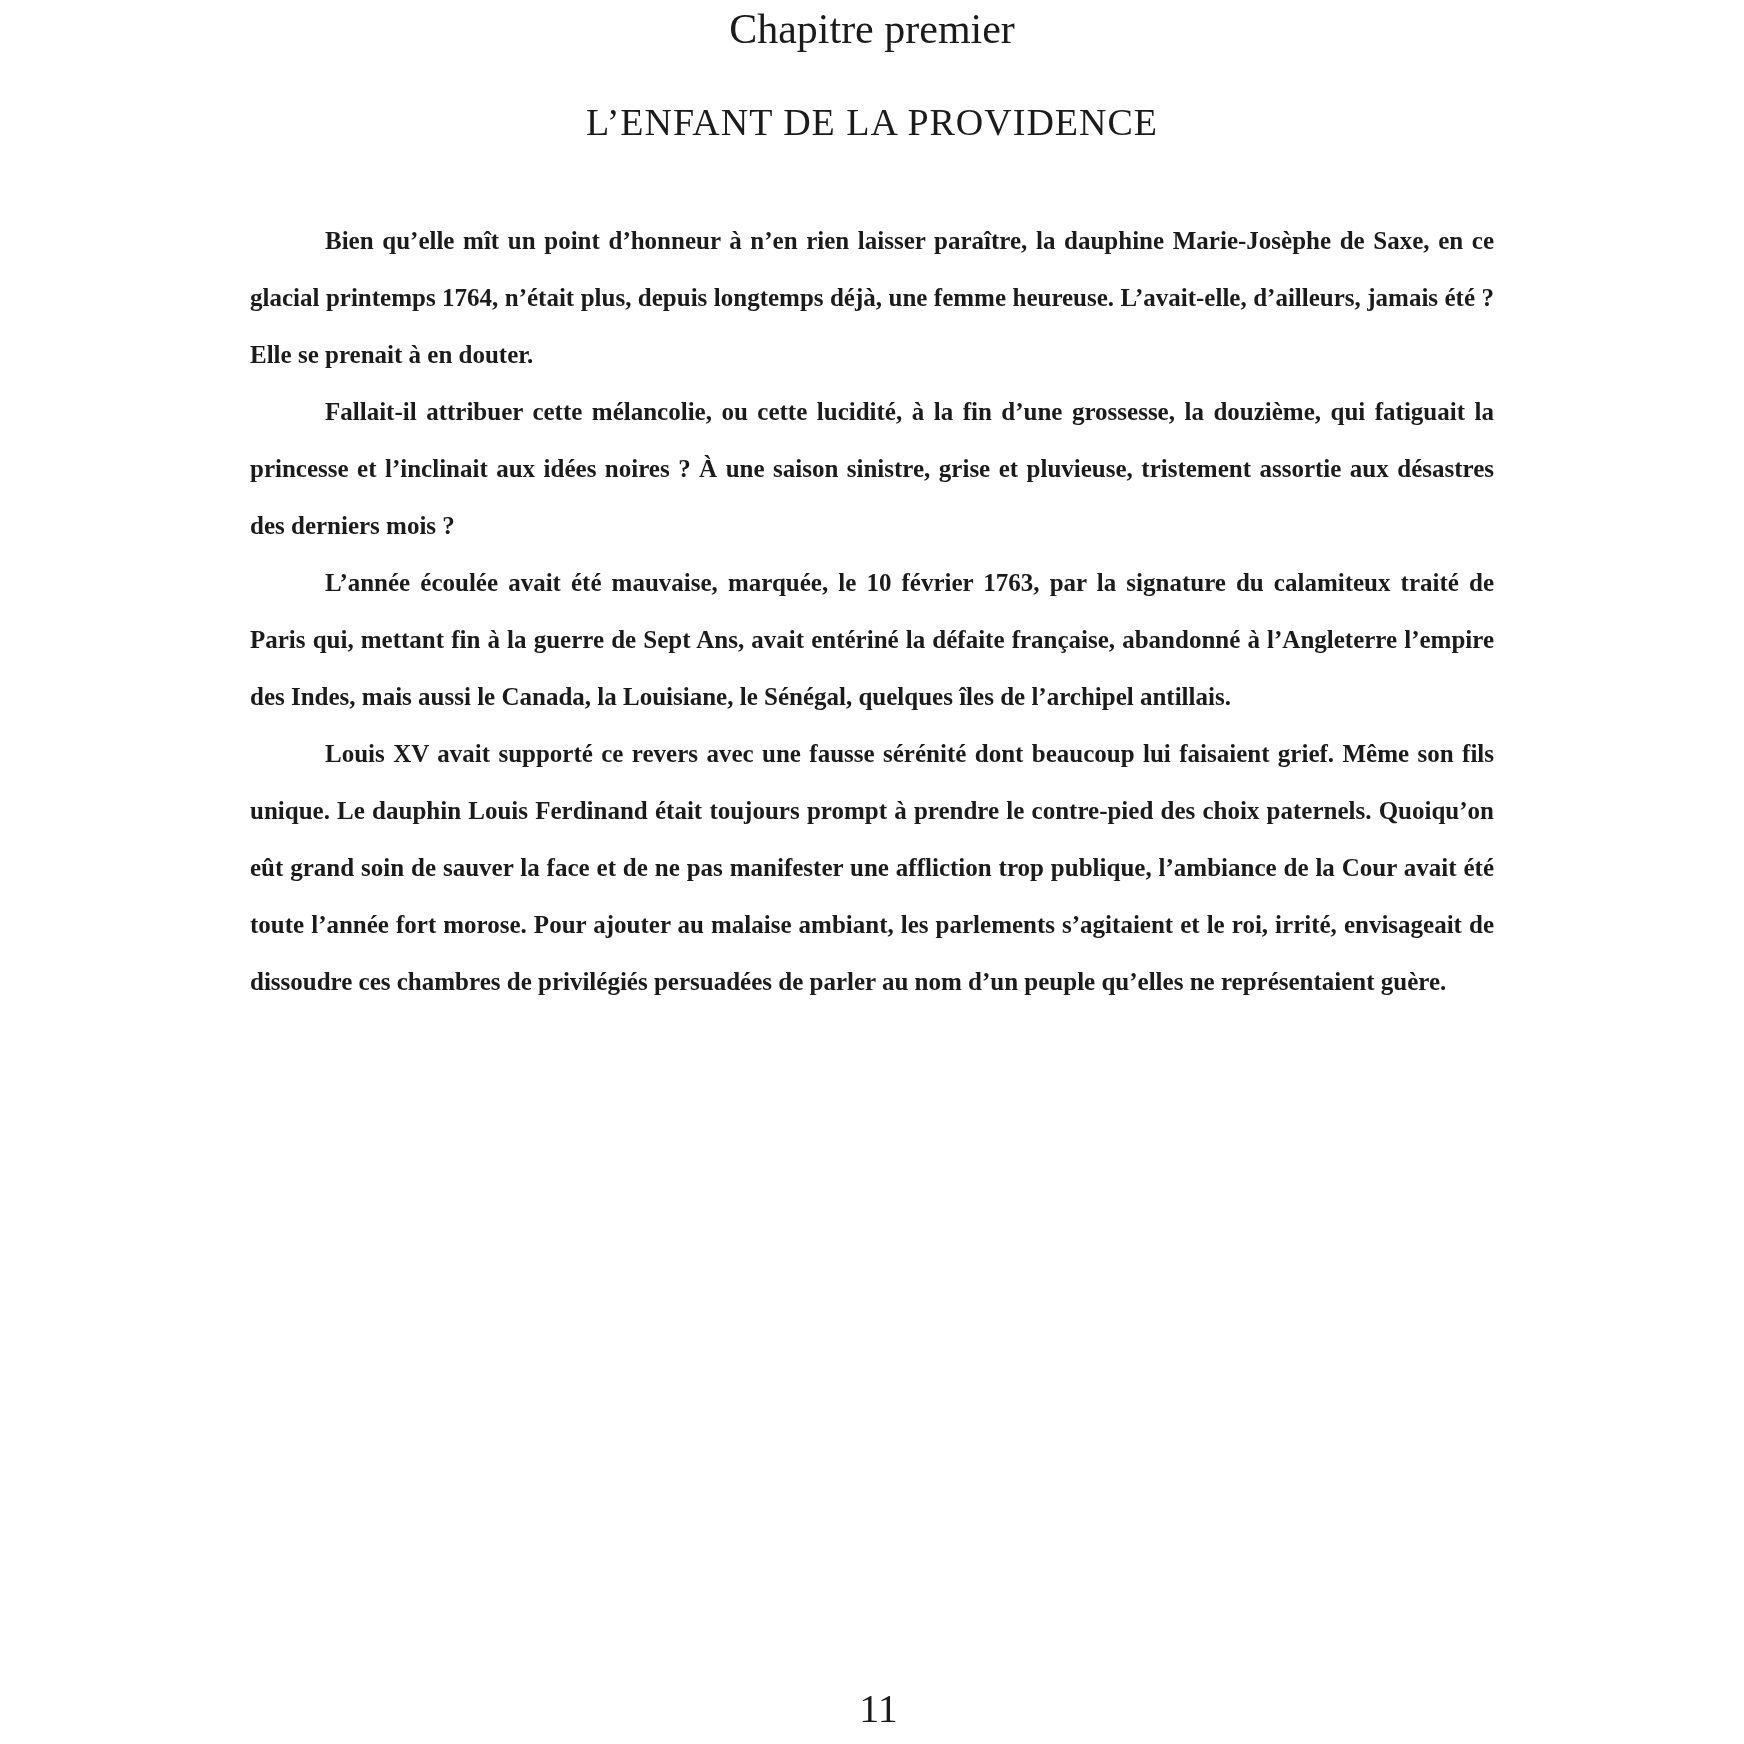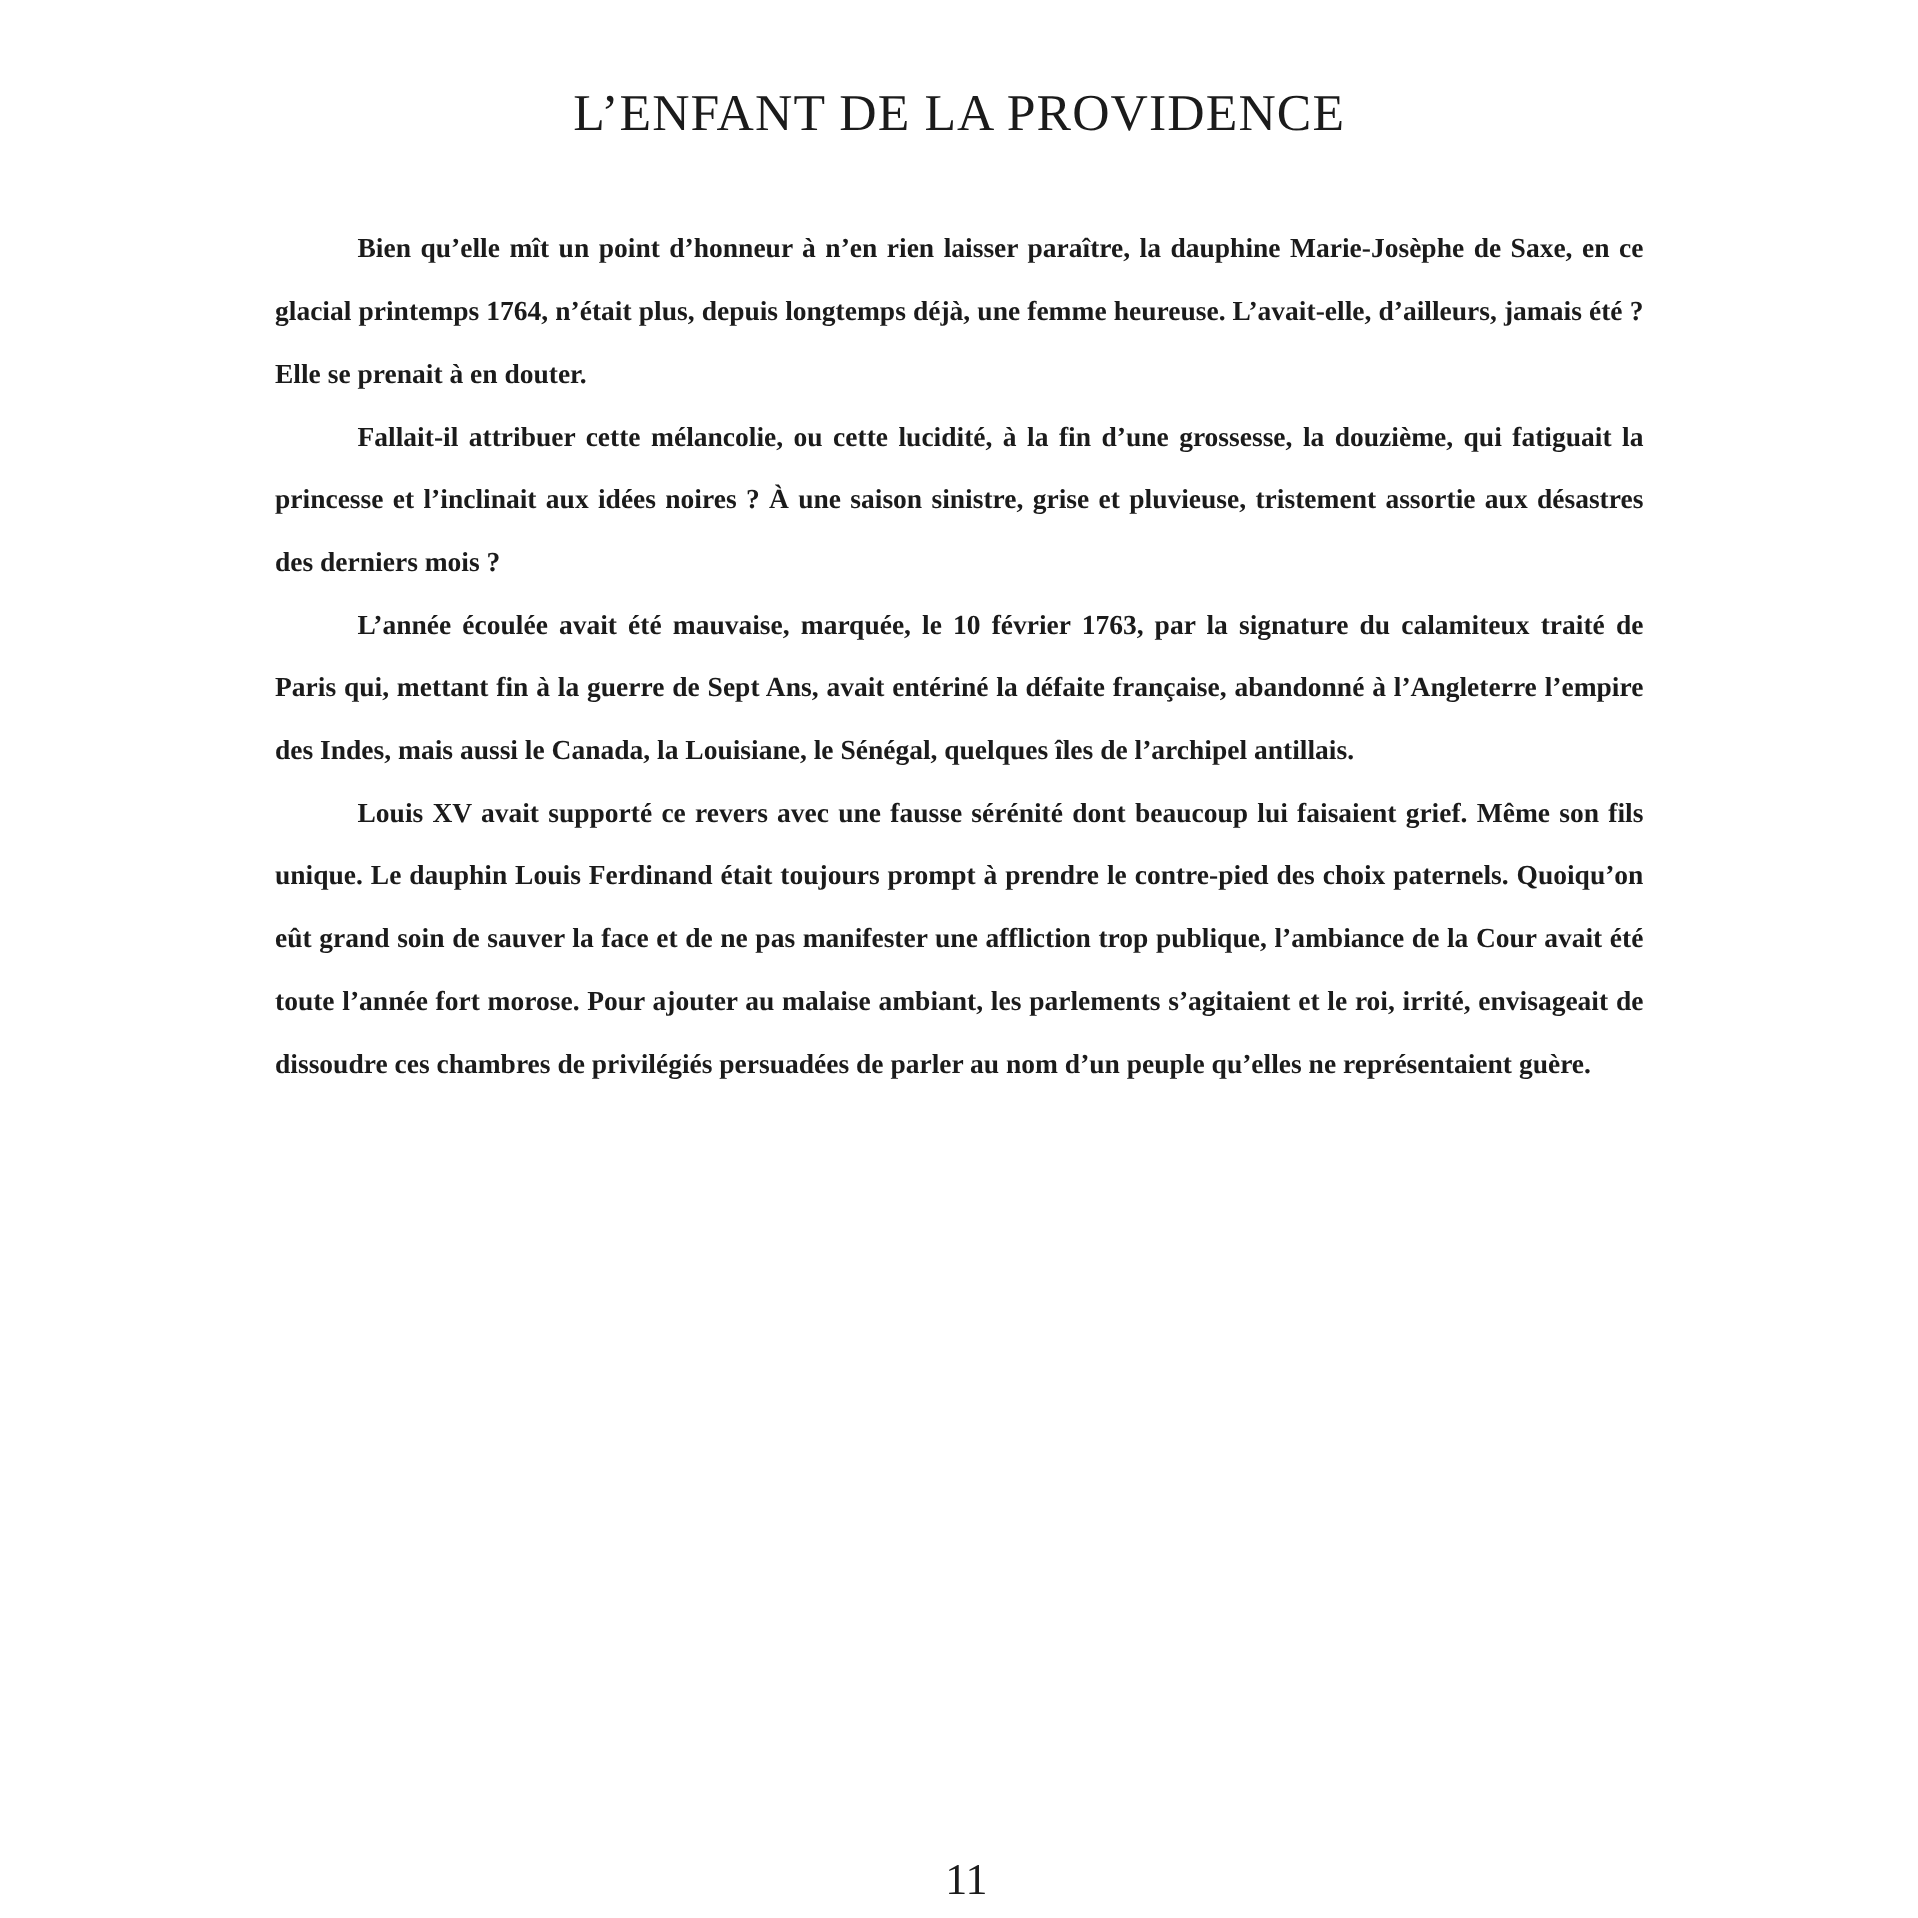--- a/index.html
+++ b/index.html
@@ -22,23 +22,23 @@
     overflow: hidden;
   }
   .chapter-heading {
     text-align: center;
     font-size: 42px;
     line-height: 1.1;
     padding-top: 6px;
   }
   .page-title {
     text-align: center;
-    font-size: 47px;
+    font-size: 38px;
     line-height: 1.1;
-    margin-top: 78px;
+    margin-top: 50px;
     letter-spacing: 1px;
     white-space: nowrap;
   }
   .text-body {
     margin-top: 68px;
     font-size: 25px;
     line-height: 57px;
     text-align: justify;
     font-weight: bold;
   }
@@ -54,20 +54,21 @@
     text-align: center;
     font-size: 40px;
     padding-left: 13px;
   }
 </style>
 </head>
 <body>
 
 <div class="page">
 
+  <div class="chapter-heading">Chapitre premier</div>
 
   <div class="page-title">L’ENFANT DE LA PROVIDENCE</div>
 
   <div class="text-body">
     <p>Bien qu’elle mît un point d’honneur à n’en rien laisser paraître, la dauphine Marie-Josèphe de Saxe, en ce glacial printemps 1764, n’était plus, depuis longtemps déjà, une femme heureuse. L’avait-elle, d’ailleurs, jamais été&nbsp;? Elle se prenait à en douter.</p>
     <p>Fallait-il attribuer cette mélancolie, ou cette lucidité, à la fin d’une grossesse, la douzième, qui fatiguait la princesse et l’inclinait aux idées noires&nbsp;? À une saison sinistre, grise et pluvieuse, tristement assortie aux désastres des derniers mois&nbsp;?</p>
     <p>L’année écoulée avait été mauvaise, marquée, le 10 février 1763, par la signature du calamiteux traité de Paris qui, mettant fin à la guerre de Sept Ans, avait entériné la défaite française, abandonné à l’Angleterre l’empire des Indes, mais aussi le Canada, la Louisiane, le Sénégal, quelques îles de l’archipel antillais.</p>
     <p>Louis XV avait supporté ce revers avec une fausse sérénité dont beaucoup lui faisaient grief. Même son fils unique. Le dauphin Louis Ferdinand était toujours prompt à prendre le contre-pied des choix paternels. Quoiqu’on eût grand soin de sauver la face et de ne pas manifester une affliction trop publique, l’ambiance de la Cour avait été toute l’année fort morose. Pour ajouter au malaise ambiant, les parlements s’agitaient et le roi, irrité, envisageait de dissoudre ces chambres de privilégiés persuadées de parler au nom d’un peuple qu’elles ne représentaient guère.</p>
   </div>
 

